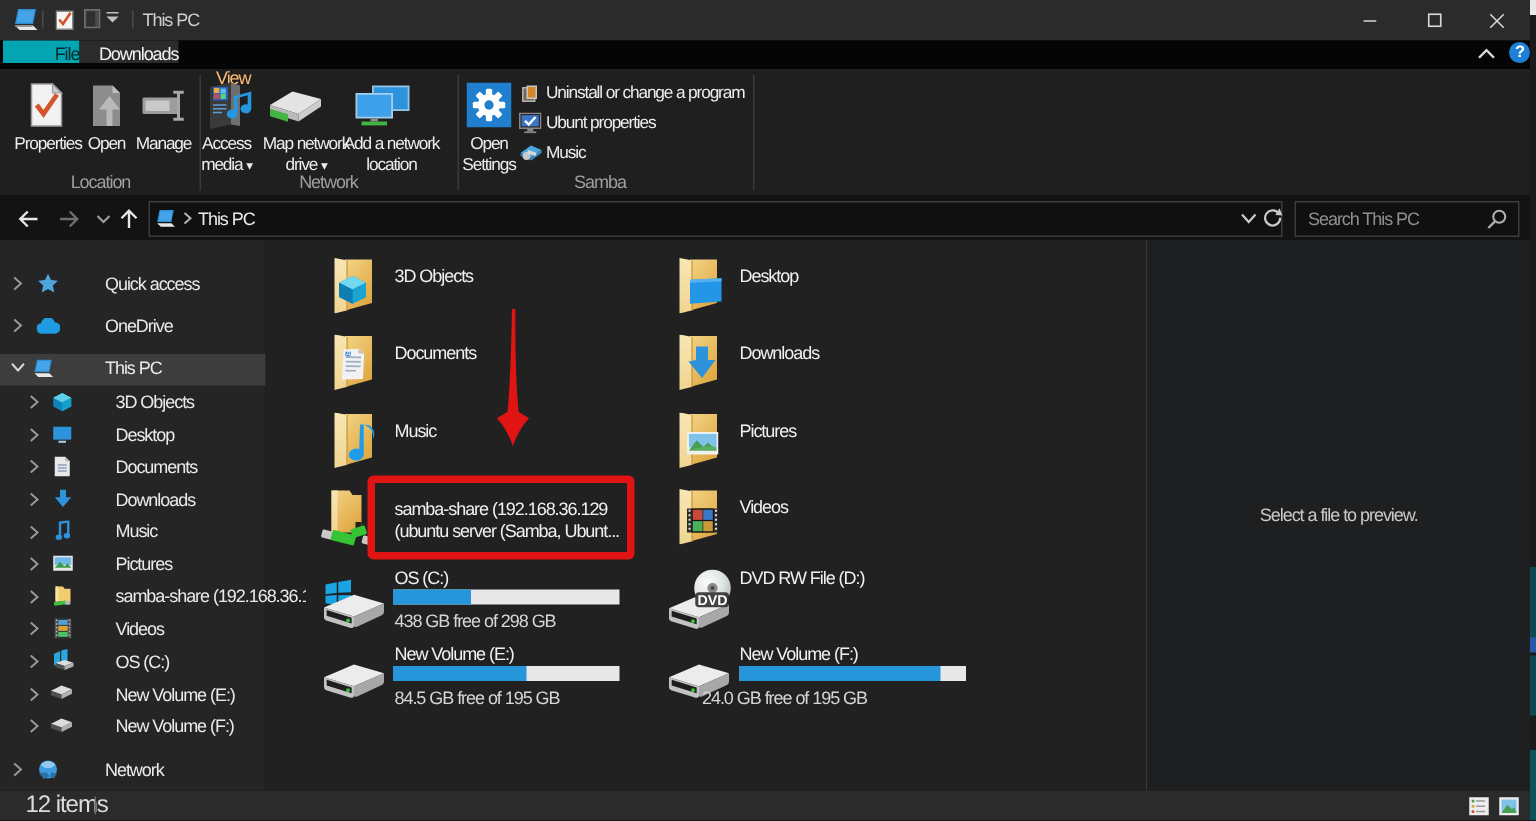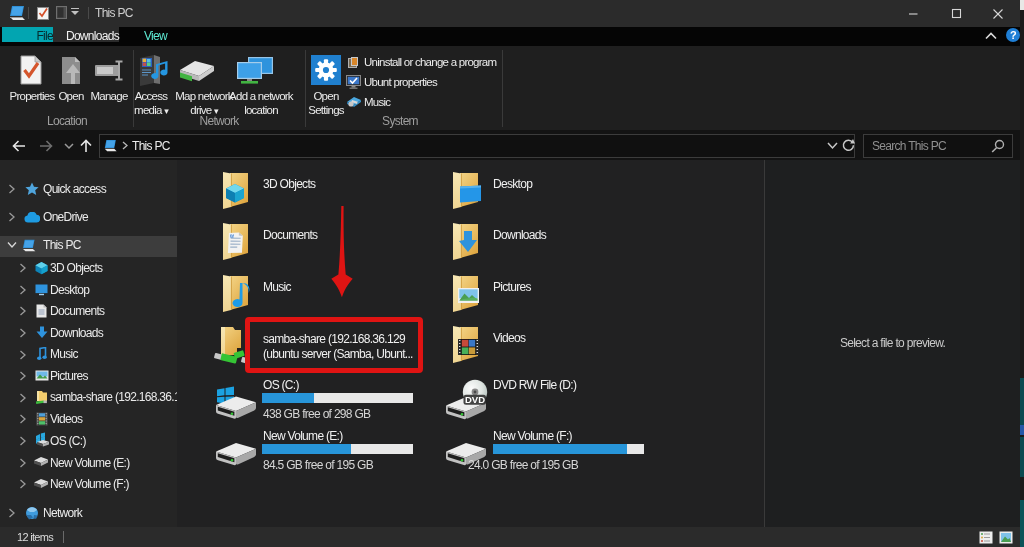--- a/index.html
+++ b/index.html
@@ -14,21 +14,21 @@
   #navpane  { left:0; top:160px; width:177px; height:367px; background:#252525; }
   #content  { left:177px; top:160px; width:587px; height:367px; background:#212122; }
   #divider  { left:764px; top:160px; width:1px; height:367px; background:#3a3a3a; }
   #preview  { left:765px; top:160px; width:255px; height:367px; background:#1e1f20; }
   #statusbar{ left:0; top:527px; width:1020px; height:20px; background:#2b2b2b; }
   #deskstrip{ left:1020px; top:0; width:4px; height:547px; background:#1a1a1a; }
   .sep-v { width:1px; background:#3a3a3a; }
   .tab { height:15px; line-height:19px; text-align:right; }
   .grouplabel { top:114px; height:14px; line-height:14px; text-align:center; color:#9f9f9f; font-size:12px; }
   .riblabel { text-align:center; color:#ececec; font-size:11.5px; line-height:14px; letter-spacing:-0.75px; }
-  .navrow { height:20px; line-height:20px; white-space:nowrap; }
+  .navrow { height:20px; line-height:20px; white-space:nowrap;margin-left:27px; }
   .navtxt { font-size:12px; color:#eaeaea; }
   .itemlabel { font-size:12px; color:#f0f0f0; white-space:nowrap; }
   .sizetext { font-size:12px; color:#d6d6d6; white-space:nowrap; }
   .pbar { width:151px; height:10px; background:#e8e8e8; }
   .pfill { height:10px; background:#2795d9; }
 </style>
 </head>
 <body>
 <div id="titlebar" class="abs"></div>
 <div id="tabrow" class="abs"></div>
@@ -62,21 +62,21 @@
 <div class="abs" style="left:95px;top:0;height:27px;line-height:27px;color:#cfcfcf;font-size:12px">This PC</div>
 <svg class="abs" style="left:905px;top:8px" width="106" height="12" viewBox="0 0 106 12">
   <line x1="4" y1="6" x2="12.5" y2="6" stroke="#d6d6d6" stroke-width="1.1"></line>
   <rect x="47.5" y="1.5" width="8" height="8" fill="none" stroke="#d6d6d6" stroke-width="1.1"></rect>
   <line x1="88.5" y1="1.5" x2="97.5" y2="10.5" stroke="#d6d6d6" stroke-width="1.1"></line>
   <line x1="97.5" y1="1.5" x2="88.5" y2="10.5" stroke="#d6d6d6" stroke-width="1.1"></line>
 </svg>
 
 <div class="abs tab" style="left:2px;top:27px;width:51px;background:#02a5b1;color:#062a2d">File</div>
 <div class="abs tab" style="left:53px;top:27px;width:66px;background:#2b2b2b;color:#f2f2f2">Downloads</div>
-<div class="abs tab" style="left:119px;top:27px;width:48px;color:#5eead4">View</div>
+<div class="abs tab" style="left:119px;top:43px;width:48px;color:#fdba74">View</div>
 <svg class="abs" style="left:985px;top:32px" width="12" height="8" viewBox="0 0 12 8">
   <path d="M1,6.5 L6,1.5 L11,6.5" stroke="#dadada" stroke-width="1.6" fill="none"></path>
 </svg>
 <div class="abs" style="left:1006px;top:28px;width:14px;height:14px;border-radius:7px;background:#1f7fd6;color:#fff;font-size:11px;font-weight:bold;text-align:center;line-height:14px">?</div>
 
 <div class="abs sep-v" style="left:133px;top:50px;height:77px"></div>
 <div class="abs sep-v" style="left:305px;top:50px;height:77px"></div>
 <div class="abs sep-v" style="left:502px;top:50px;height:77px"></div>
 
 <svg class="abs" style="left:20px;top:55px" width="22" height="30" viewBox="0 0 22 30">
@@ -168,21 +168,21 @@
 </svg>
 <div class="abs riblabel" style="left:364px;top:75px">Ubunt properties</div>
 <svg class="abs" style="left:346px;top:95px" width="16" height="13" viewBox="0 0 16 13">
   <polygon points="1,7 8,2 15,5 8,10" fill="#4aa8e0"></polygon>
   <polygon points="1,7 8,10 8,12 1,9" fill="#2a7ab0"></polygon>
   <polygon points="8,10 15,5 15,7 8,12" fill="#3590c8"></polygon>
   <circle cx="5" cy="9" r="2.6" fill="#c8c8c8"></circle>
   <rect x="6" y="5" width="6" height="2.2" fill="#d8d8d8" transform="rotate(18 6 5)"></rect>
 </svg>
 <div class="abs riblabel" style="left:364px;top:95px">Music</div>
-<div class="abs grouplabel" style="left:320px;width:160px">System</div>
+<div class="abs grouplabel" style="left:320px;width:160px">Samba</div>
 
 <svg class="abs" style="left:12px;top:139px" width="82" height="14" viewBox="0 0 82 14">
   <g stroke="#e6e6e6" stroke-width="1.6" fill="none">
     <path d="M13,7 L1.5,7 M6.5,2 L1.5,7 L6.5,12"></path>
   </g>
   <g stroke="#6e6e6e" stroke-width="1.6" fill="none">
     <path d="M28,7 L39.5,7 M34.5,2 L39.5,7 L34.5,12"></path>
   </g>
   <g stroke="#9a9a9a" stroke-width="1.5" fill="none">
     <path d="M53,5 L57,9 L61,5"></path>
@@ -526,21 +526,21 @@
   <circle cx="17" cy="22.2" r="1.3" fill="#35c435"></circle>
 </svg>
 <div class="abs itemlabel" style="left:493px;top:430px;height:13px;line-height:13px">New Volume (F:)</div>
 <div class="abs pbar" style="left:493px;top:444px">
     <div class="pfill" style="width:134px"></div>
   </div>
 <div class="abs sizetext" style="left:468px;top:459px;height:13px;line-height:13px">24.0 GB free of 195 GB</div>
 
 <div class="abs" style="left:765px;top:336px;width:255px;text-align:center;color:#cacaca;font-size:12px">Select a file to preview.</div>
 
-<div class="abs" style="left:17px;top:527px;height:20px;line-height:20px;color:#dcdcdc;font-size:11px">12 items</div>
+<div class="abs" style="left:17px;top:527px;height:20px;line-height:20px;color:#dcdcdc;font-size:16px">12 items</div>
 <div class="abs" style="left:63px;top:531px;width:1px;height:12px;background:#6a6a6a"></div>
 <svg class="abs" style="left:979px;top:531px" width="14" height="13" viewBox="0 0 14 13">
   <rect x="0.5" y="0.5" width="13" height="12" fill="#ededed"></rect>
   <circle cx="3" cy="3" r="1" fill="#4a9e52"></circle>
   <circle cx="3" cy="6.5" r="1" fill="#d8a43c"></circle>
   <circle cx="3" cy="10" r="1" fill="#c84a3a"></circle>
   <path d="M5,3 h6 M5,6.5 h6 M5,10 h6" stroke="#9a9a9a" stroke-width="1"></path>
 </svg>
 <svg class="abs" style="left:999px;top:531px" width="14" height="13" viewBox="0 0 14 13">
   <rect x="0.5" y="0.5" width="13" height="12" fill="#ededed"></rect>

